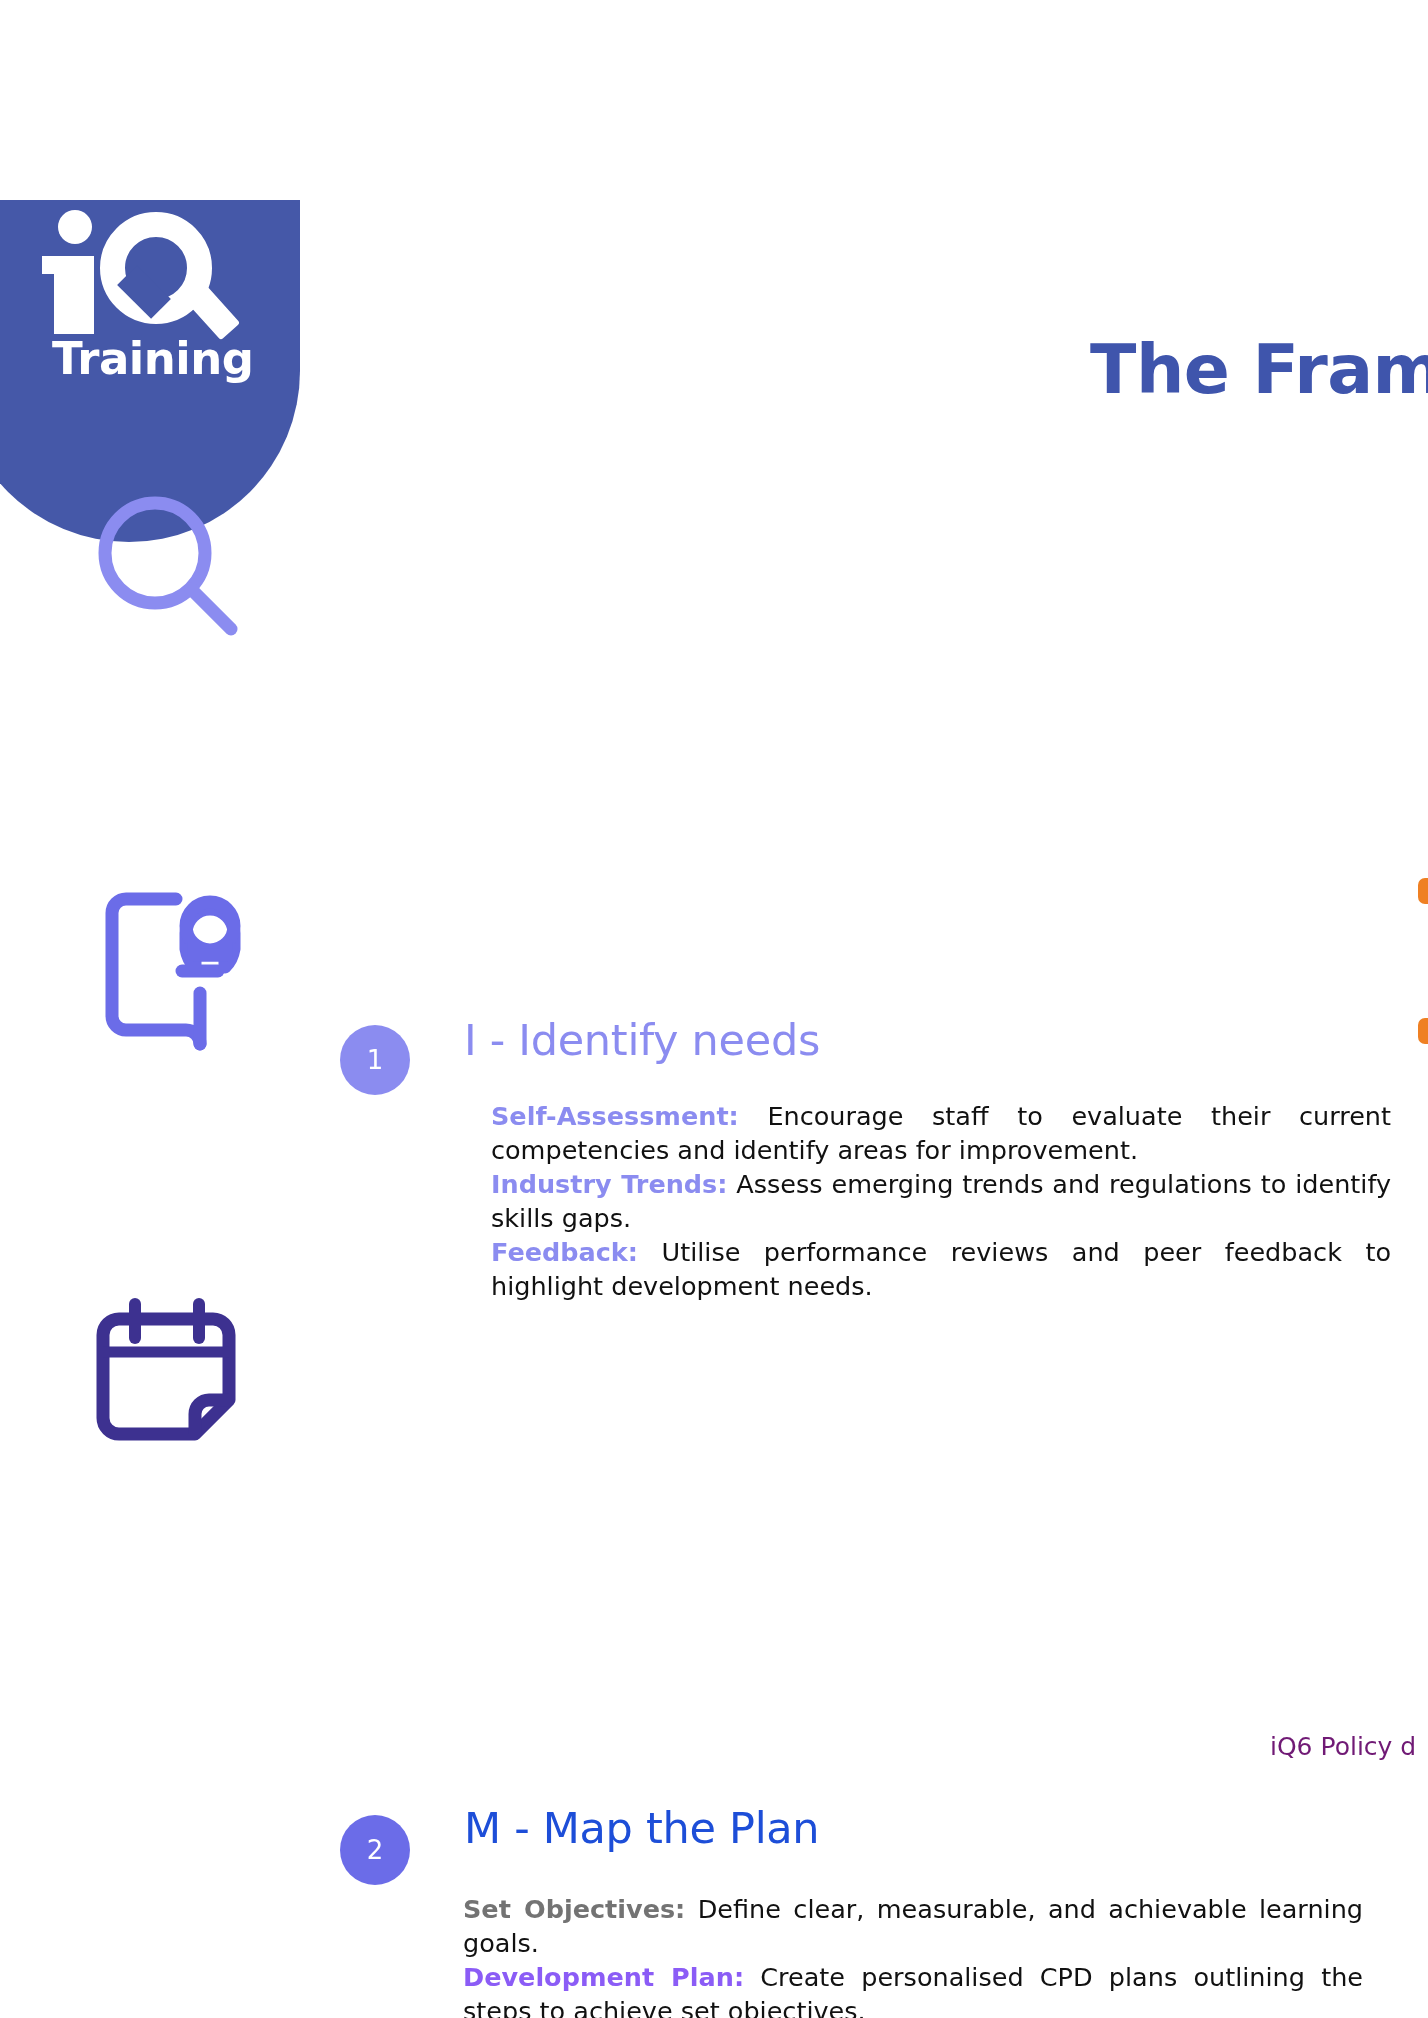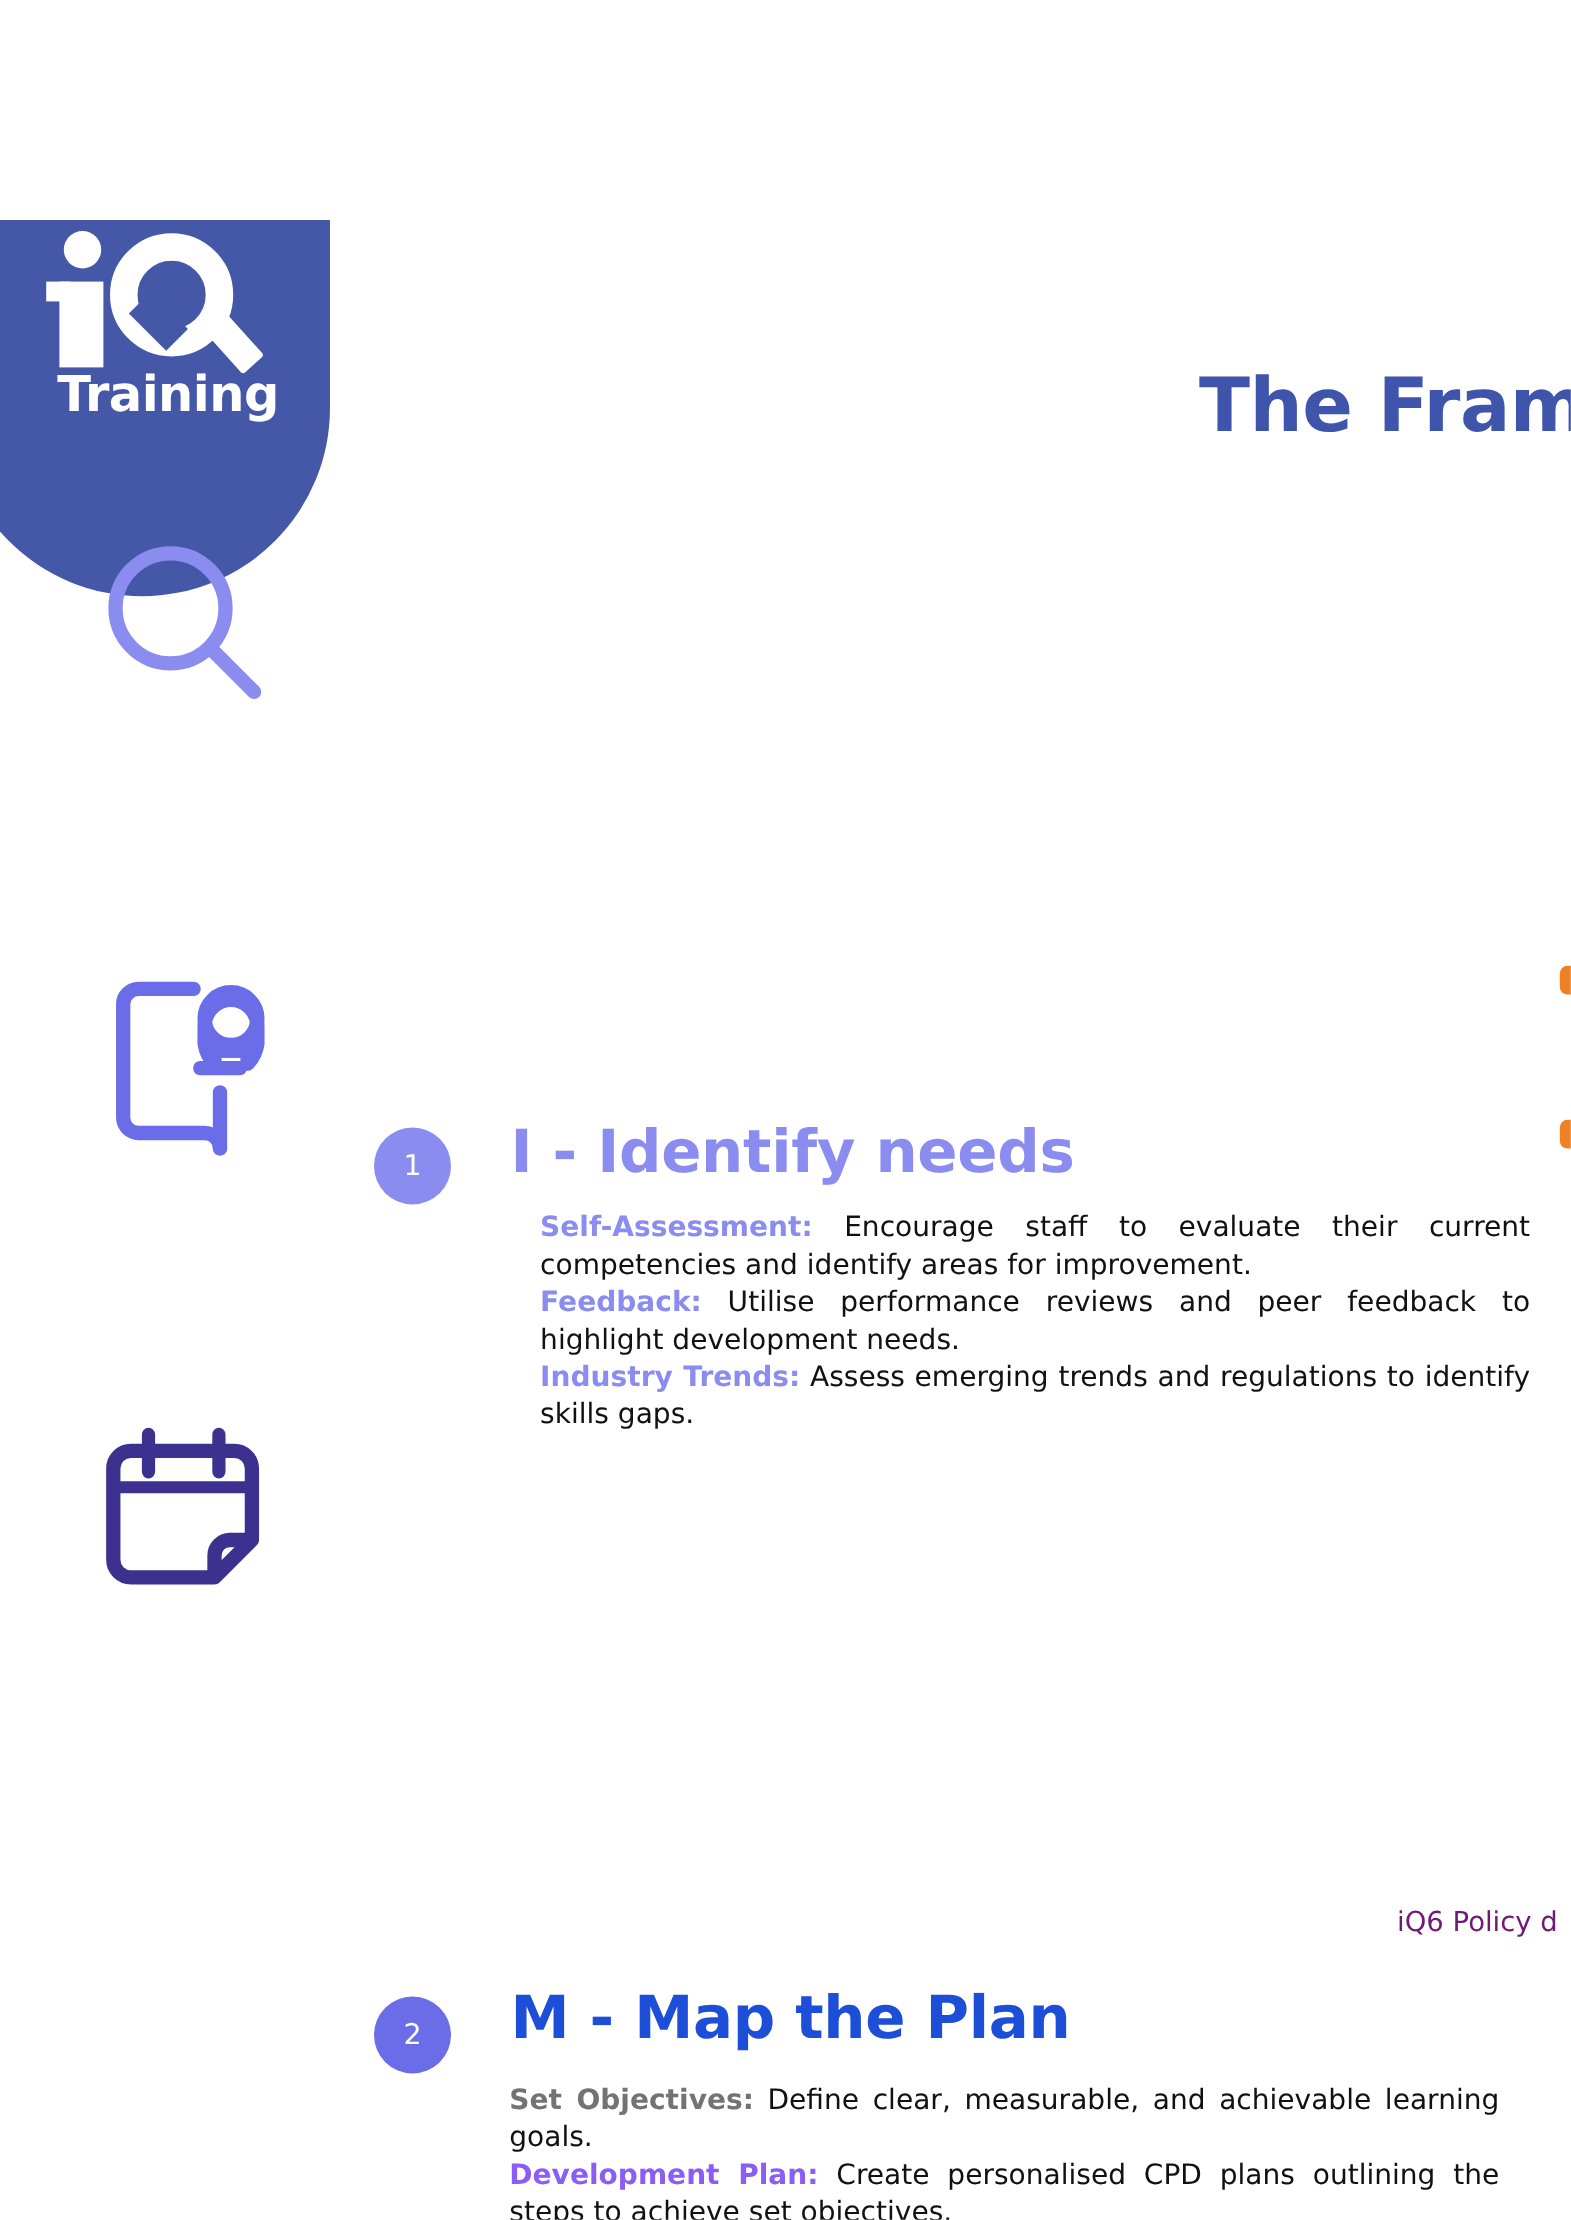--- a/index.html
+++ b/index.html
@@ -138,22 +138,22 @@
     border-radius: 50%;
     color: #ffffff;
     font-size: 26px;
     display: flex;
     align-items: center;
     justify-content: center;
     font-weight: 400;
   }
   .sec-heading {
     position: absolute;
-    font-size: 54px;
-    font-weight: 700;
+    font-size: 43px;
+    font-weight: 400;
     white-space: nowrap;
     letter-spacing: -0.3px;
   }
   .sec-body {
     position: absolute;
     width: 900px;
     font-size: 25.5px;
     line-height: 1.33;
     color: #111111;
     text-align: justify;
@@ -229,26 +229,26 @@
   </div>
   <div class="sec-heading" style="color:#8b8cf0;">
     <span>I - Identify needs</span>
   </div>
   <div class="sec-body">
     <p>
       <span class="lbl" style="color:#8b8cf0;">Self-Assessment:</span>
       <span>Encourage staff to evaluate their current competencies and identify areas for improvement.</span>
     </p>
     <p>
+      <span class="lbl" style="color:#8b8cf0;">Industry Trends:</span>
+      <span>Assess emerging trends and regulations to identify skills gaps.</span>
+    </p>
+    <p>
       <span class="lbl" style="color:#8b8cf0;">Feedback:</span>
       <span>Utilise performance reviews and peer feedback to highlight development needs.</span>
-    </p>
-    <p>
-      <span class="lbl" style="color:#8b8cf0;">Industry Trends:</span>
-      <span>Assess emerging trends and regulations to identify skills gaps.</span>
     </p>
   </div>
 </div>
 
 <div class="section" id="section-2">
   <div class="sec-icon" style="left:90px;">
     <svg width="180" height="170" viewBox="0 0 180 170" xmlns="http://www.w3.org/2000/svg">
       <path d="M22 118 L22 131 a14 14 0 0 0 14 14 L96 145 a14 14 0 0 1 14 14
                M22 118 L22 28 a14 14 0 0 1 14 -14 L86 14" fill="none" stroke="#6b6ce8" stroke-width="13" stroke-linecap="round" stroke-linejoin="round"></path>
       <path d="M110 159 L110 108" fill="none" stroke="#6b6ce8" stroke-width="13" stroke-linecap="round"></path>

